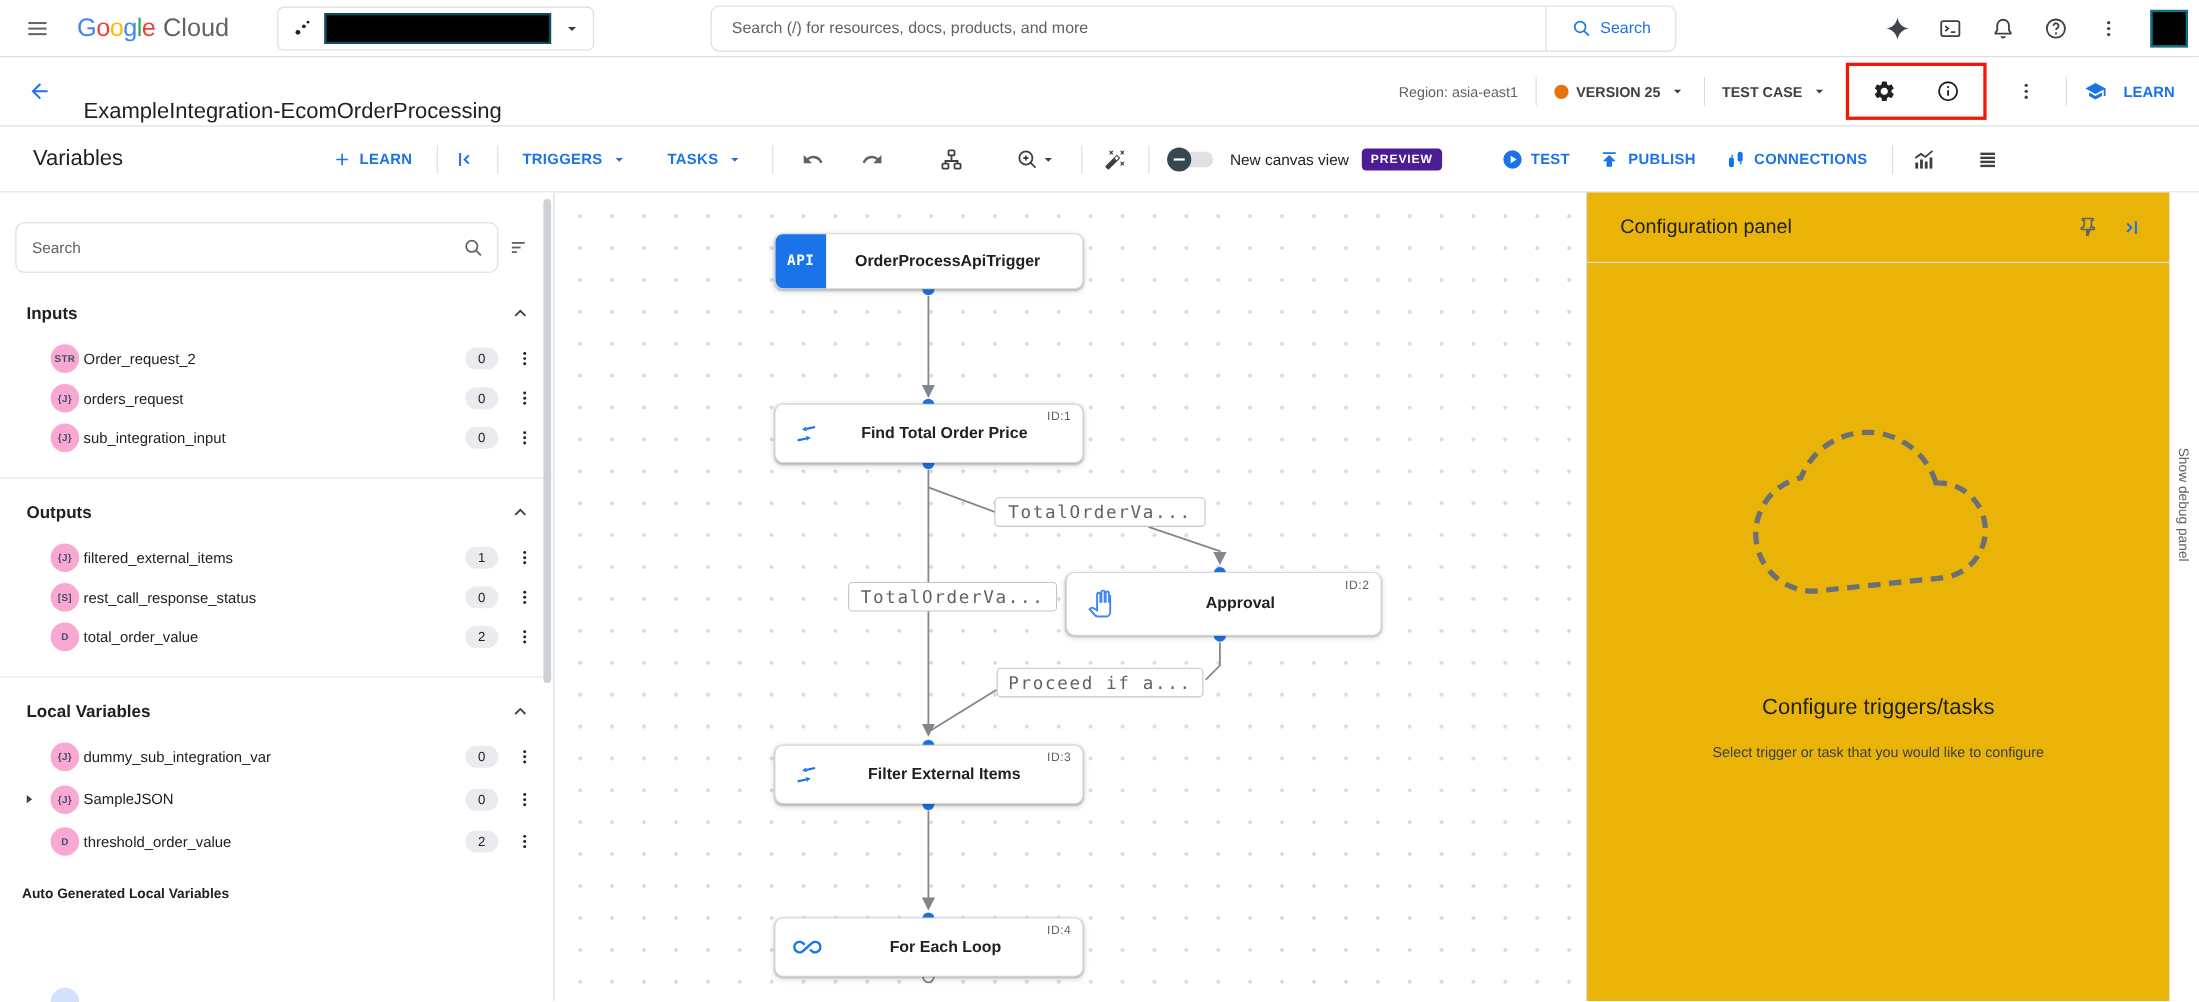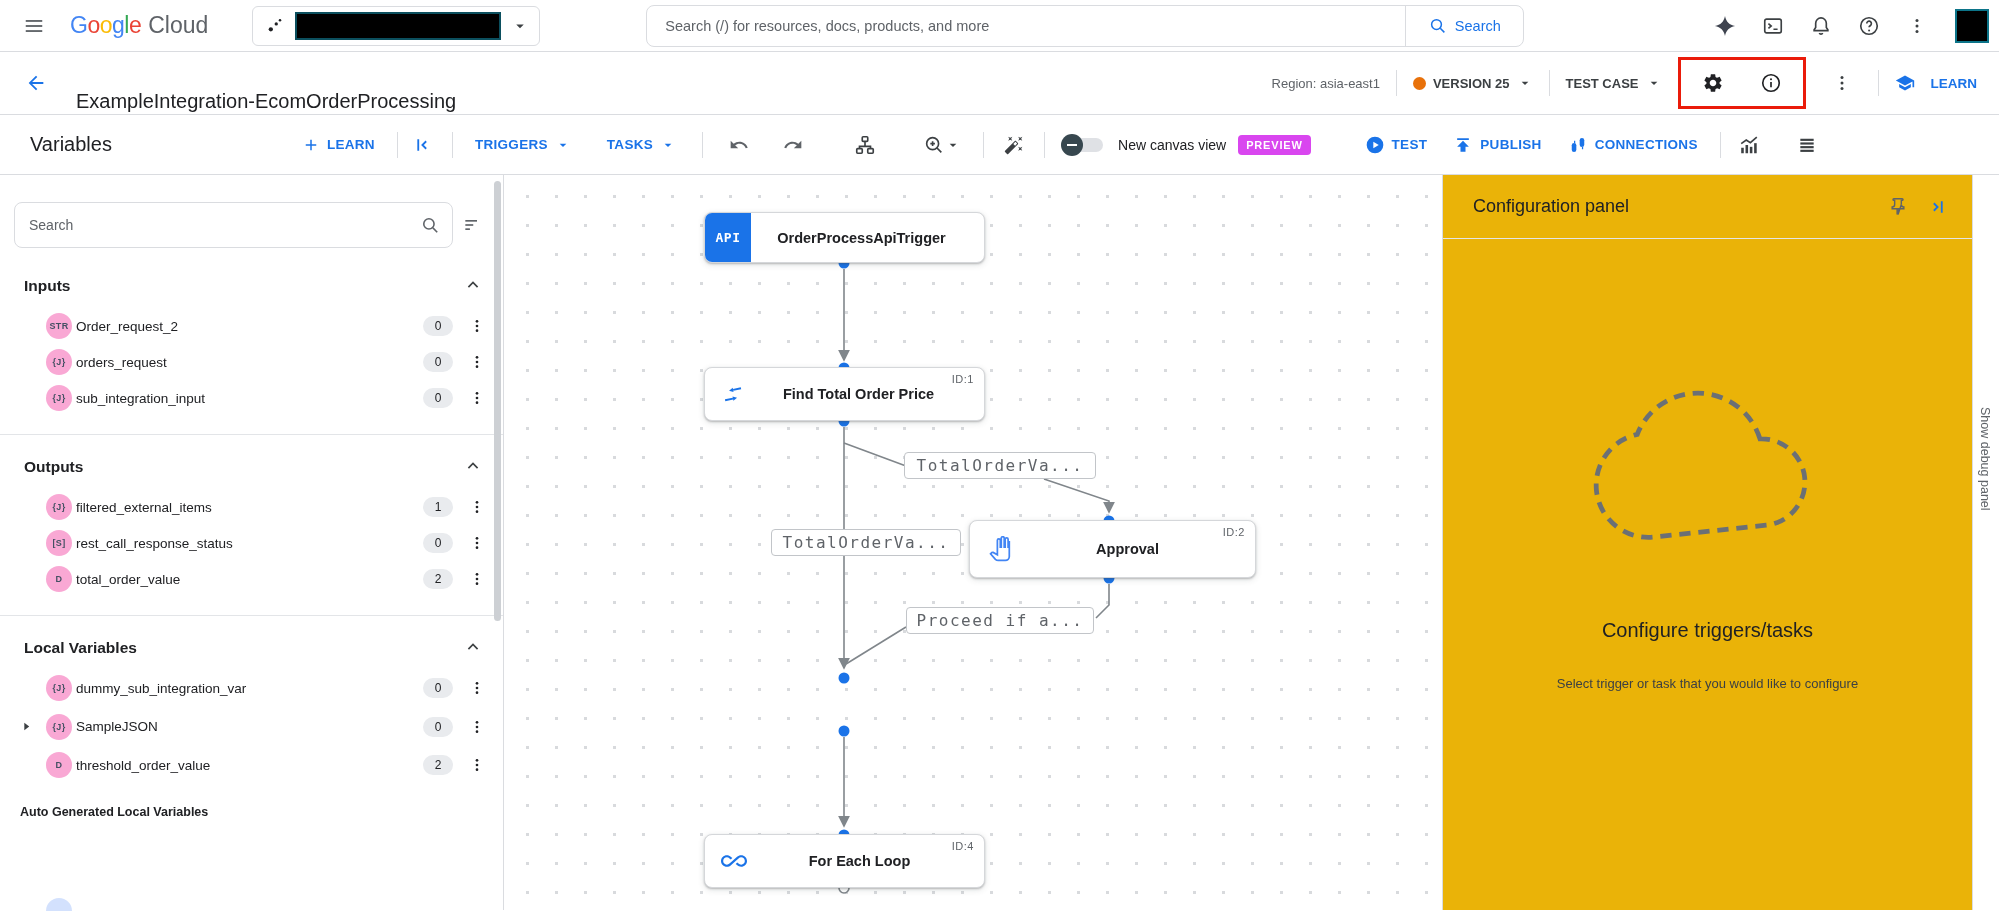--- a/index.html
+++ b/index.html
@@ -44,21 +44,21 @@
   .toolbar { height:60px; display:flex; align-items:center; border-bottom:1px solid #dadce0; }
   .panel-title { margin-left:30px; font-size:20px; color:#202124; }
   .blue-btn { display:flex; align-items:center; gap:7px; color:#1a73e8; font-size:13.5px; font-weight:bold;
               letter-spacing:0.3px; }
   .toggle { position:relative; width:44px; height:24px; margin-left:16px; }
   .toggle .track { position:absolute; left:8px; top:5px; width:34px; height:14px; border-radius:7px; background:#dfe1e5; }
   .toggle .knob { position:absolute; left:0; top:1px; width:22px; height:22px; border-radius:50%; background:#37474f;
                   display:flex; align-items:center; justify-content:center; }
   .toggle .knob-minus { width:10px; height:2px; background:#fff; }
   .canvas-view-label { margin-left:13px; font-size:14px; color:#202124; }
-  .preview-badge { margin-left:12px; background:#d946ef; color:#fff; font-size:11px; font-weight:bold;
+  .preview-badge { margin-left:12px; background:#4c1d95; color:#fff; font-size:11px; font-weight:bold;
                    letter-spacing:0.8px; padding:4px 8px; border-radius:4px; }
 
   
   .content { display:flex; height:735px; position:relative; }
 
   
   .sidebar { width:504px; border-right:1px solid #dadce0; position:relative; padding-top:27px; background:#fff; }
   .sb-search-row { display:flex; align-items:center; padding:0 12px 0 14px; margin-bottom:16px; }
   .sb-search { flex:1; height:46px; border:1px solid #dadce0; border-radius:8px; display:flex; align-items:center;
                padding:0 12px 0 14px; }
@@ -100,21 +100,21 @@
   .api-chip { width:46px; height:100%; background:#1a73e8; border-radius:7px 0 0 7px; color:#fff;
               display:flex; align-items:center; justify-content:center; font-family:"DejaVu Sans Mono",monospace;
               font-size:13px; font-weight:bold; letter-spacing:0.5px; flex-shrink:0; }
   .infinity { color:#1a73e8; }
 
   
   .config-panel { width:530px; border-left:1px solid #dadce0; position:relative; background:#eab308; }
   .cp-header { height:64px; display:flex; align-items:center; padding:0 14px 0 30px; border-bottom:1px solid #e3e5e8; }
   .cp-title { flex:1; font-size:18px; color:#202124; }
   .cp-cloud { position:absolute; left:148px; top:205px; transform:rotate(-6deg); }
-  .cp-heading { position:absolute; top:444px; width:100%; text-align:center; font-size:20px; font-weight:500;
+  .cp-heading { position:absolute; top:457px; width:100%; text-align:center; font-size:20px; font-weight:500;
                 color:#202124; }
   .cp-subheading { position:absolute; top:501px; width:100%; text-align:center; font-size:13px; color:#3c4043; }
 
   
   .debug-strip { width:27px; border-left:1px solid #dadce0; position:relative; background:#fff; }
   .debug-btn { position:absolute; top:232px; left:5px; writing-mode:vertical-rl; font-size:12.5px; color:#5f6368; }
 </style>
 </head>
 <body>
 
@@ -616,20 +616,34 @@
       <div class="node" style="left:465px;top:345px;width:287px;height:58px">
         <span class="nid">ID:2</span>
         <span class="nicon">
           <svg width="26" height="26" viewBox="0 0 24 24">
               <path fill="none" stroke="#4285f4" stroke-width="1.6" d="M21.5 5.5V19c0 2-1.6 3.6-3.6 3.6h-6.6c-1 0-1.9-.4-2.6-1.1l-4.5-5s1.1-1.1 1.2-1.1c.2-.2.4-.3.7-.3.2 0 .4.1.5.1l3.9 2.2V4c0-.75.6-1.35 1.35-1.35S13.2 3.25 13.2 4v6.3h.9V2c0-.75.6-1.35 1.35-1.35S16.8 1.25 16.8 2v8.3h.9V3c0-.75.6-1.35 1.35-1.35S20.4 2.25 20.4 3v7.3h.9V5.5z"></path>
             </svg>
         </span>
         <span class="nlabel">Approval</span>
       </div>
 
+      <div class="node" style="left:200px;top:502px;width:281px;height:54px">
+        <span class="nid">ID:3</span>
+        <span class="nicon">
+          <svg width="24" height="24" viewBox="0 0 24 24">
+              <g transform="rotate(-12 12 12)" fill="#1a73e8" stroke="#1a73e8" stroke-width="2">
+                <path d="M3 16.5h8"></path>
+                <path d="M11 14.3v4.4l4.2-2.2z" stroke="none"></path>
+                <path d="M21 8h-8"></path>
+                <path d="M13 5.8v4.4L8.8 8z" stroke="none"></path>
+              </g>
+            </svg>
+        </span>
+        <span class="nlabel">Filter External Items</span>
+      </div>
 
       <div class="node" style="left:200px;top:659px;width:281px;height:54px">
         <span class="nid">ID:4</span>
         <span class="nicon infinity">
           <svg width="26" height="26" viewBox="0 0 24 24">
               <path fill="#1a73e8" d="M18.6 6.62c-1.44 0-2.8.56-3.77 1.53L12 10.66 10.48 12h.01L7.8 14.39c-.64.64-1.49.99-2.4.99-1.87 0-3.39-1.51-3.39-3.38S3.53 8.62 5.4 8.62c.91 0 1.76.35 2.44 1.03l1.13 1 1.51-1.34L9.22 8.2C8.2 7.18 6.84 6.62 5.4 6.62 2.42 6.62 0 9.04 0 12s2.42 5.38 5.4 5.38c1.44 0 2.8-.56 3.77-1.53l2.83-2.5.01.01L13.52 12h-.01l2.69-2.39c.64-.64 1.49-.99 2.4-.99 1.87 0 3.39 1.51 3.39 3.38s-1.52 3.38-3.39 3.38c-.9 0-1.76-.35-2.44-1.03l-1.14-1.01-1.51 1.34 1.27 1.12c1.02 1.01 2.37 1.57 3.82 1.57 2.98 0 5.4-2.41 5.4-5.38s-2.42-5.37-5.4-5.37z"></path>
             </svg>
         </span>
         <span class="nlabel">For Each Loop</span>
       </div>

